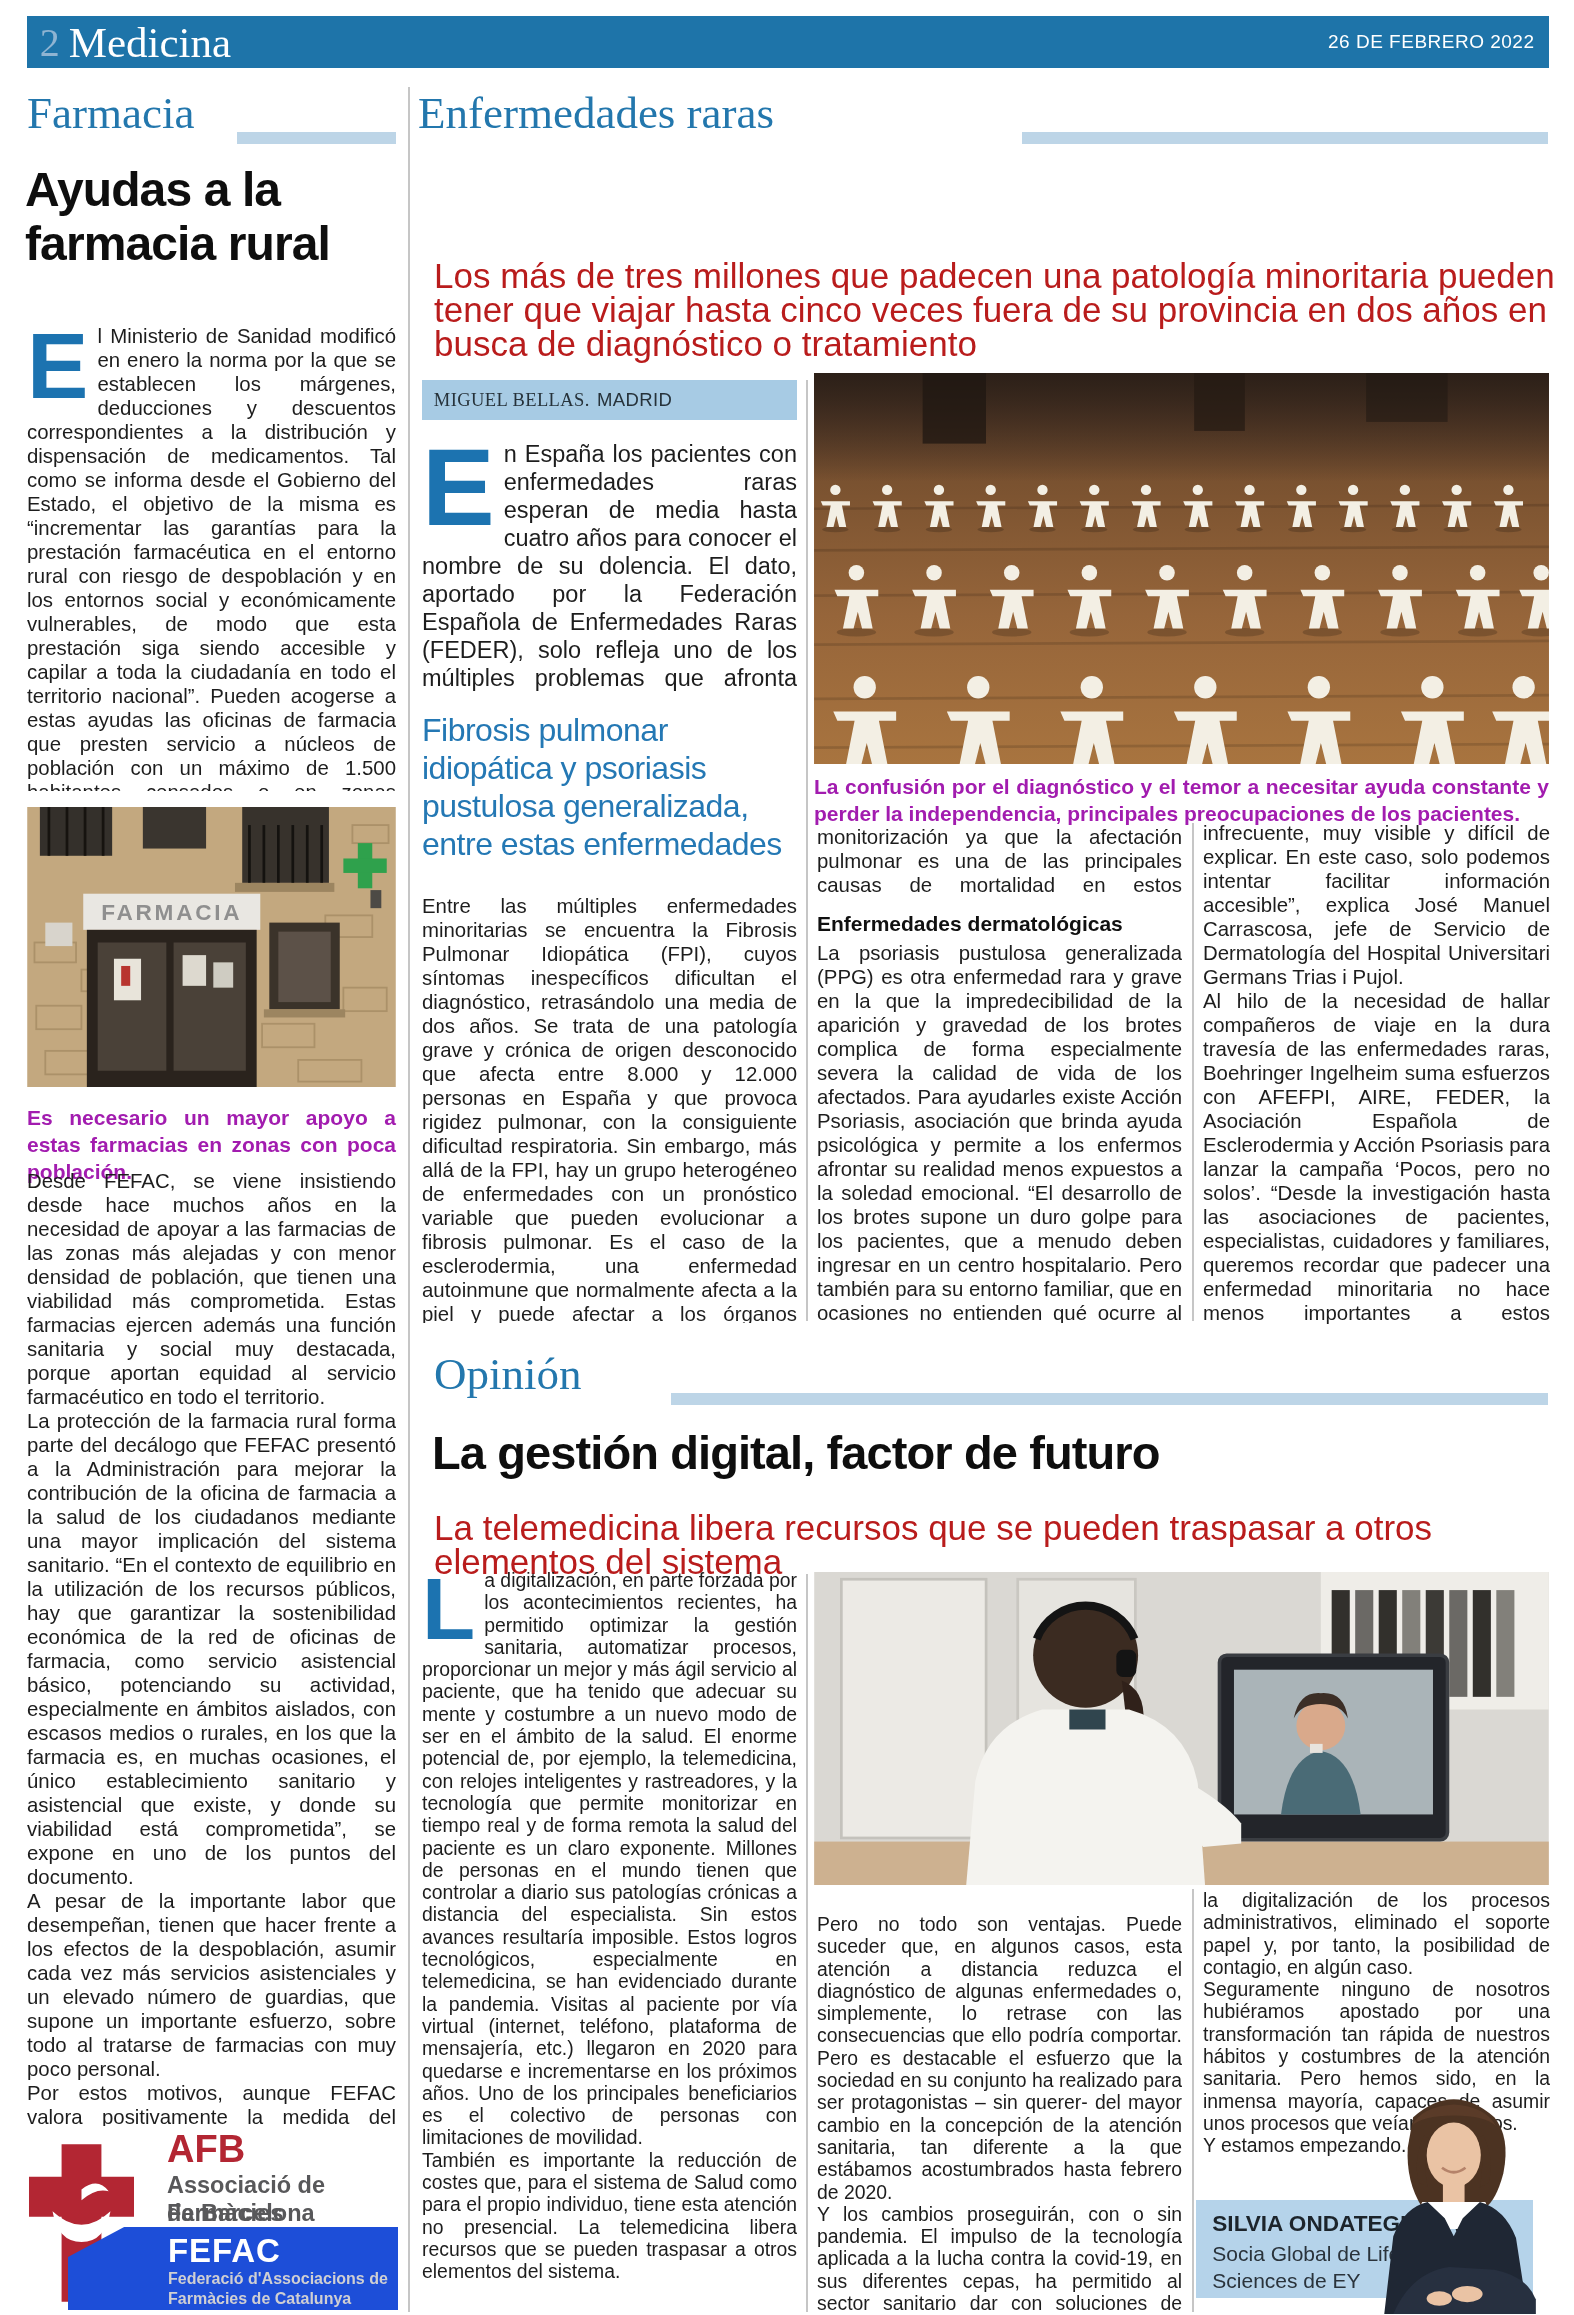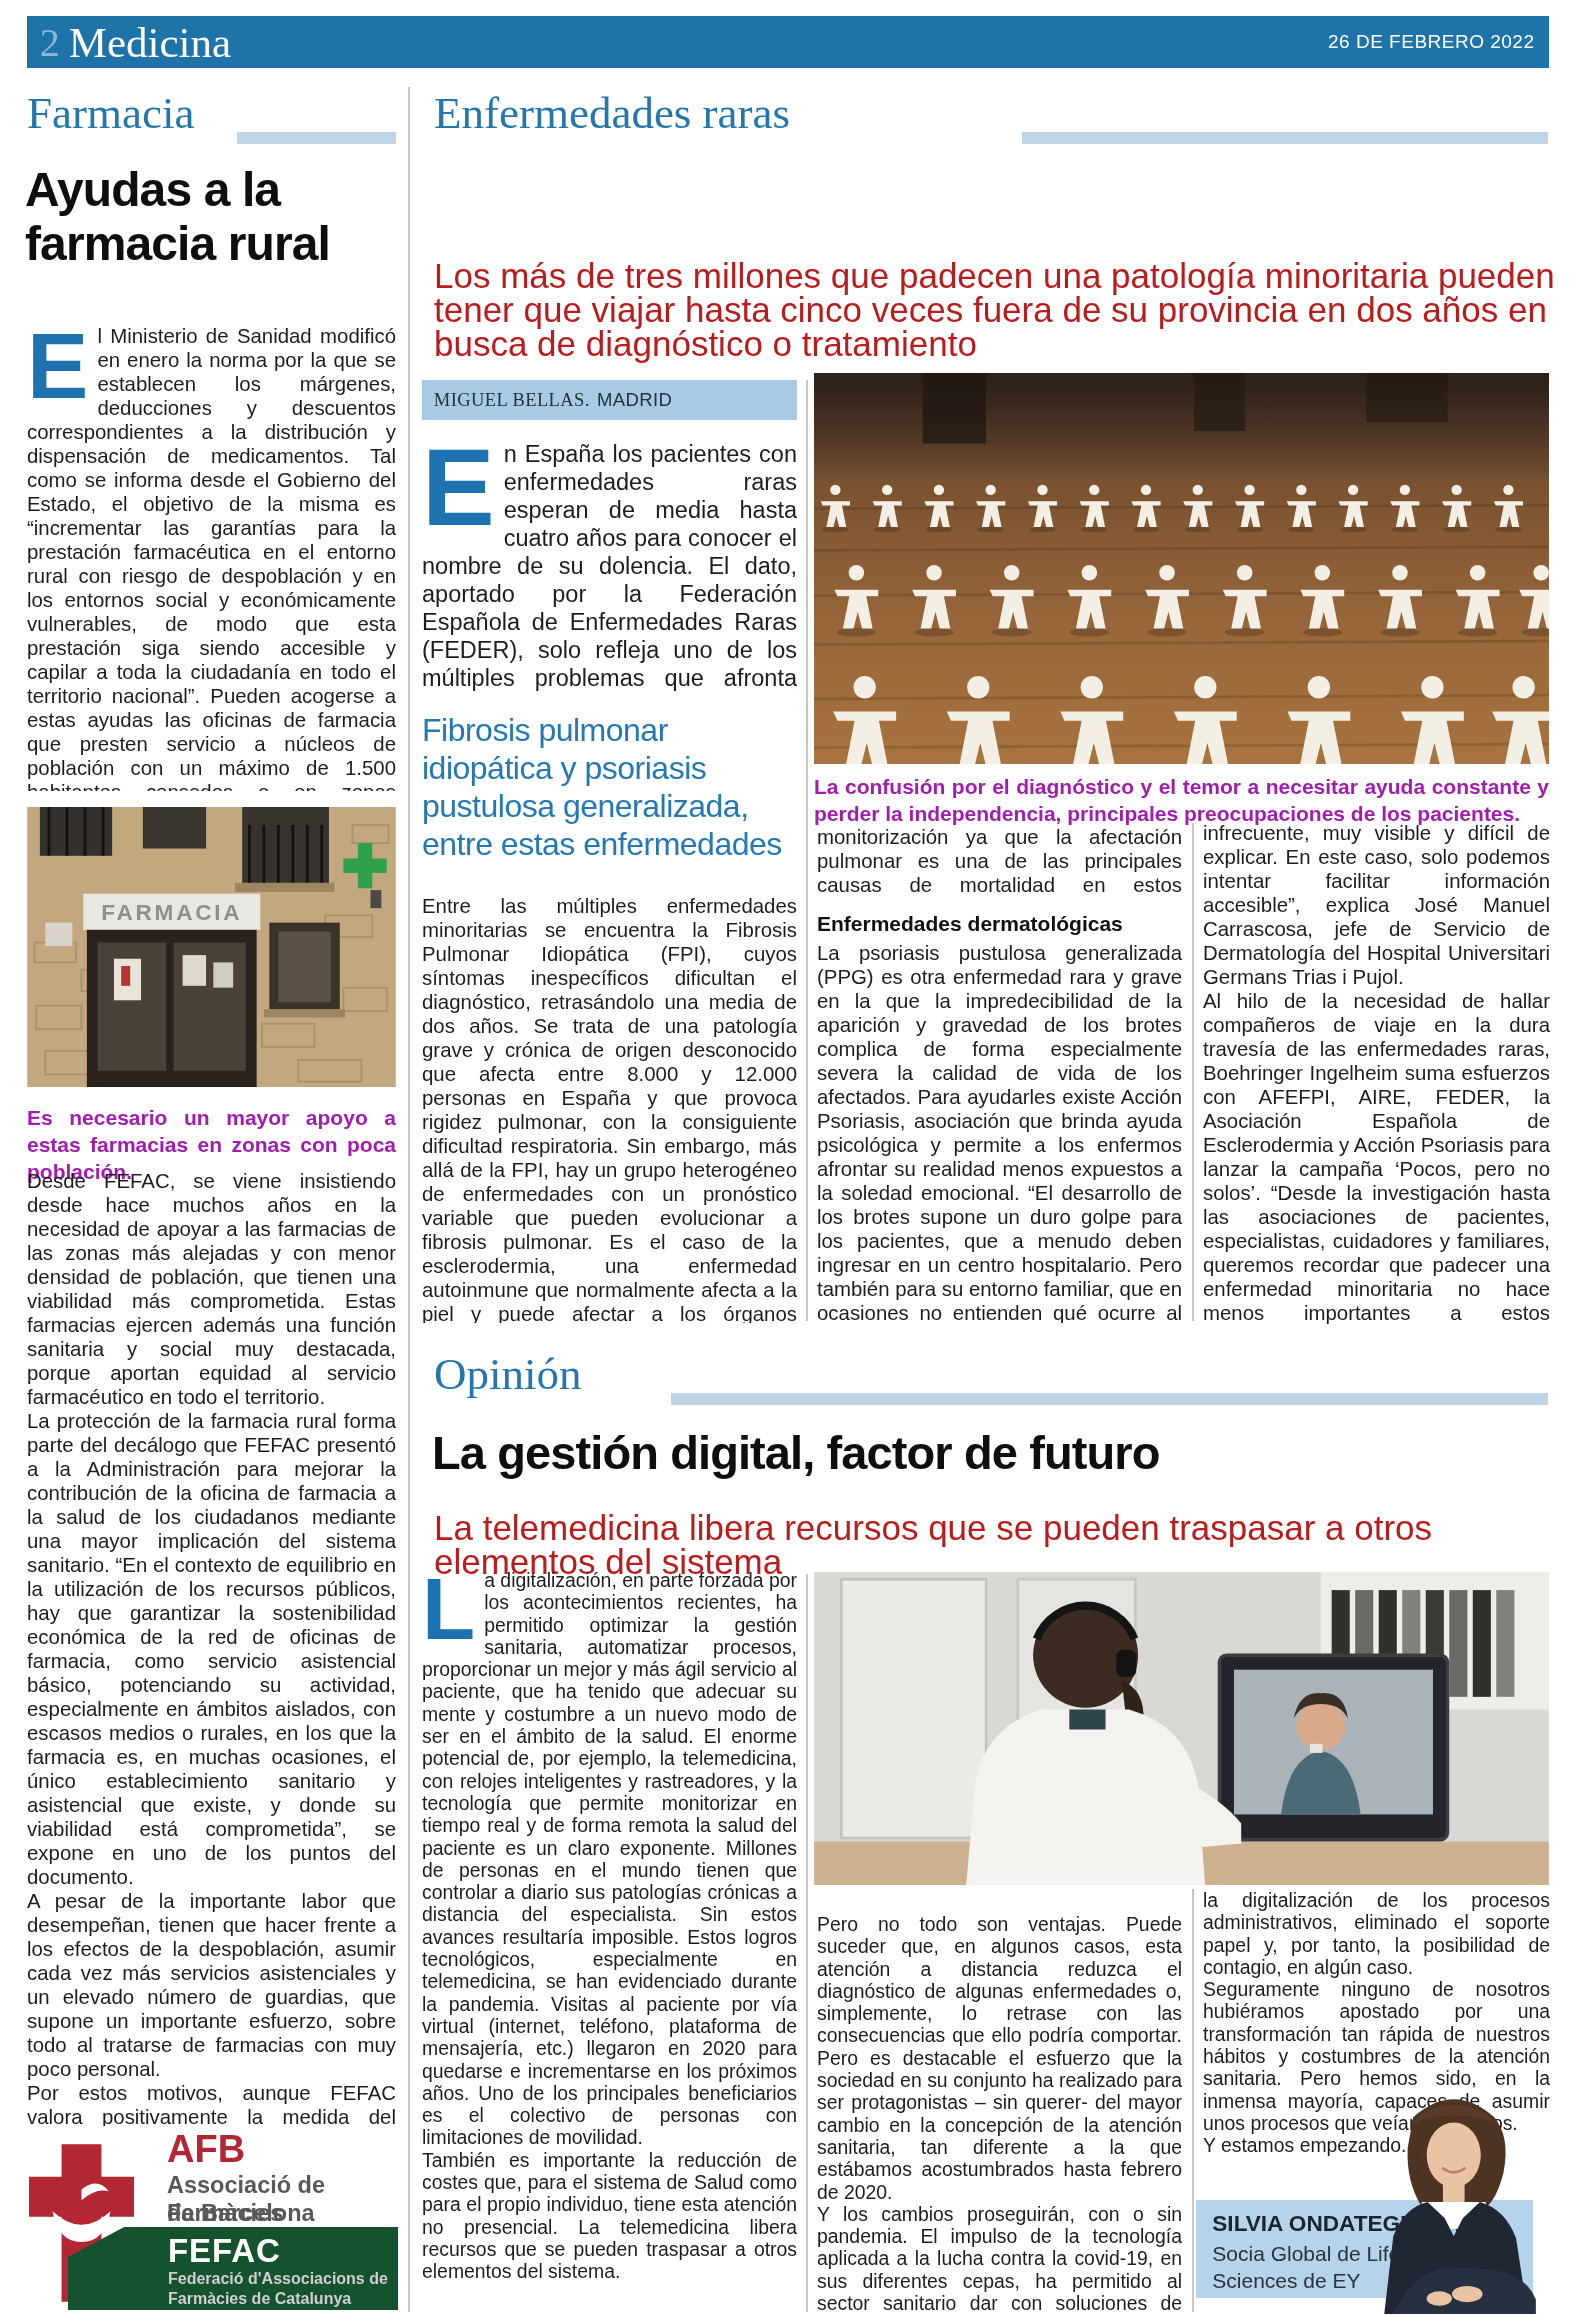--- a/index.html
+++ b/index.html
@@ -30,21 +30,21 @@
   .caption{font-size:21px;line-height:27px;font-weight:700;color:#a21caf;text-align:justify;}
   .colhead{font-size:21px;font-weight:700;color:#101010;}
   .byline{background:#a7cbe4;display:flex;align-items:center;font-size:18.5px;color:#26323a;letter-spacing:0.4px;}
   .byline .name{font-weight:400;padding-left:11.8px;font-family:Liberation Serif, serif;}
   .byline .city{font-weight:400;margin-left:7.2px;}
   .vrule{background:#c6c6c6;width:1.8px;}
   
   .afb-abbr{color:#b32633;font-size:38px;font-weight:700;}
   .afb-name{color:#58585a;font-size:23.5px;line-height:28px;font-weight:700;}
   .afb-member{color:#9a9a9a;font-size:14.5px;font-style:italic;}
-  .fefac-box{background:#14532d;clip-path:polygon(17% 0,100% 0,100% 100%,0 100%,0 36%);}
+  .fefac-box{background:#1d4ed8;clip-path:polygon(17% 0,100% 0,100% 100%,0 100%,0 36%);}
   .fefac-abbr{color:#ffffff;font-size:33px;font-weight:700;letter-spacing:0.9px;}
   .fefac-name{color:#cfcfd3;font-size:16px;line-height:20px;font-weight:700;}
   
   .author-box{background:#b5d3ea;}
   .author-name{font-size:22.6px;font-weight:700;color:#1c242b;}
   .author-title{font-size:21px;line-height:27px;color:#2a333b;}
 </style>
 </head>
 <body>
 
@@ -147,21 +147,21 @@
     <div class="abs afb-name" style="left:140px;top:38px;">Associació de Farmàcies</div>
     <div class="abs afb-name" style="left:140px;top:66px;">de Barcelona</div>
     <div class="abs afb-member" style="left:140px;top:101px;">membre de:</div>
     <div class="abs fefac-box" style="left:41px;top:94px;width:330px;height:83px;">
       <div class="abs fefac-abbr" style="left:100px;top:5.4px;">FEFAC</div>
       <div class="abs fefac-name" style="left:100px;top:42px;">Federació d'Associacions de</div>
       <div class="abs fefac-name" style="left:100px;top:62px;">Farmàcies de Catalunya</div>
     </div>
   </div>
 
-  <div class="abs kicker" style="left:434px;top:87px;">Enfermedades raras</div>
+  <div class="abs kicker" style="left:418px;top:87px;">Enfermedades raras</div>
   <div class="abs kbar" style="left:1022px;top:132px;width:526px;"></div>
 
   <div class="abs subhead" style="left:434px;top:259px;width:1122px;">Los más de tres millones que padecen una patología minoritaria pueden tener que viajar hasta cinco veces fuera de su provincia en dos años en busca de diagnóstico o tratamiento</div>
 
   <div class="abs byline" style="left:422px;top:380px;width:375px;height:40px;">
     <span class="name">MIGUEL BELLAS.</span>
     <span class="city">MADRID</span>
   </div>
 
   <div class="abs" style="left:814px;top:373px;width:735px;height:391px;">

